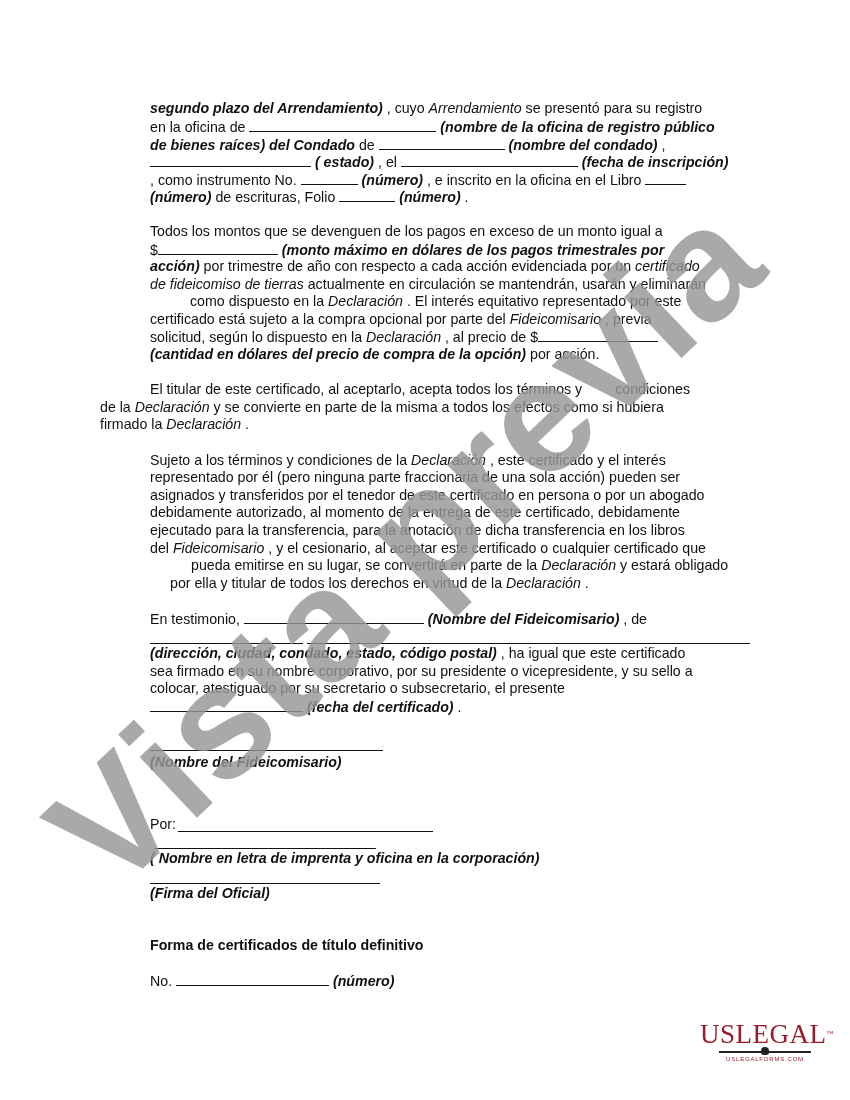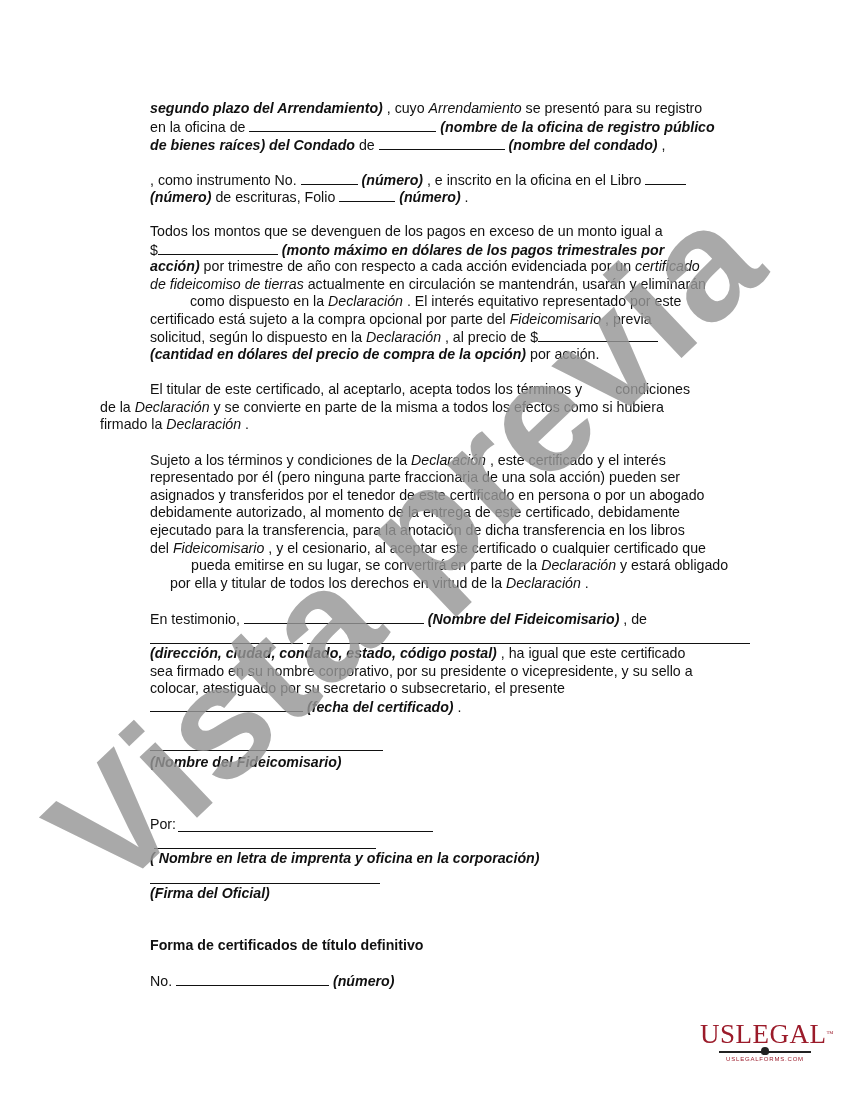--- a/index.html
+++ b/index.html
@@ -30,20 +30,23 @@
 <div class="page">
 
   <div class="line" style="left:150px; top:100px;">
     <span class="bi">segundo plazo del Arrendamiento)</span><span> , cuyo </span><span class="i">Arrendamiento</span><span> se presentó para su registro</span>
   </div>
   <div class="line" style="left:150px; top:118px;">
     <span>en la oficina de </span><span class="blank" style="width:187px;"></span><span class="bi"> (nombre de la oficina de registro público</span>
   </div>
   <div class="line" style="left:150px; top:136px;">
     <span class="bi">de bienes raíces) del Condado</span><span> de </span><span class="blank" style="width:126px;"></span><span class="bi"> (nombre del condado)</span><span> ,</span>
+  </div>
+  <div class="line" style="left:150px; top:153px;">
+    <span class="blank" style="width:161px;"></span><span class="bi"> ( estado)</span><span> , el </span><span class="blank" style="width:177px;"></span><span class="bi"> (fecha de inscripción)</span>
   </div>
   <div class="line" style="left:150px; top:171px;">
     <span>, como instrumento No. </span><span class="blank" style="width:57px;"></span><span class="bi"> (número)</span><span> , e inscrito en la oficina en el Libro </span><span class="blank" style="width:41px;"></span>
   </div>
   <div class="line" style="left:150px; top:188px;">
     <span class="bi">(número)</span><span> de escrituras, Folio </span><span class="blank" style="width:56px;"></span><span class="bi"> (número)</span><span> .</span>
   </div>
 
   <div class="line" style="left:150px; top:223px;">Todos los montos que se devenguen de los pagos en exceso de un monto igual a</div>
   <div class="line" style="left:150px; top:241px;">

